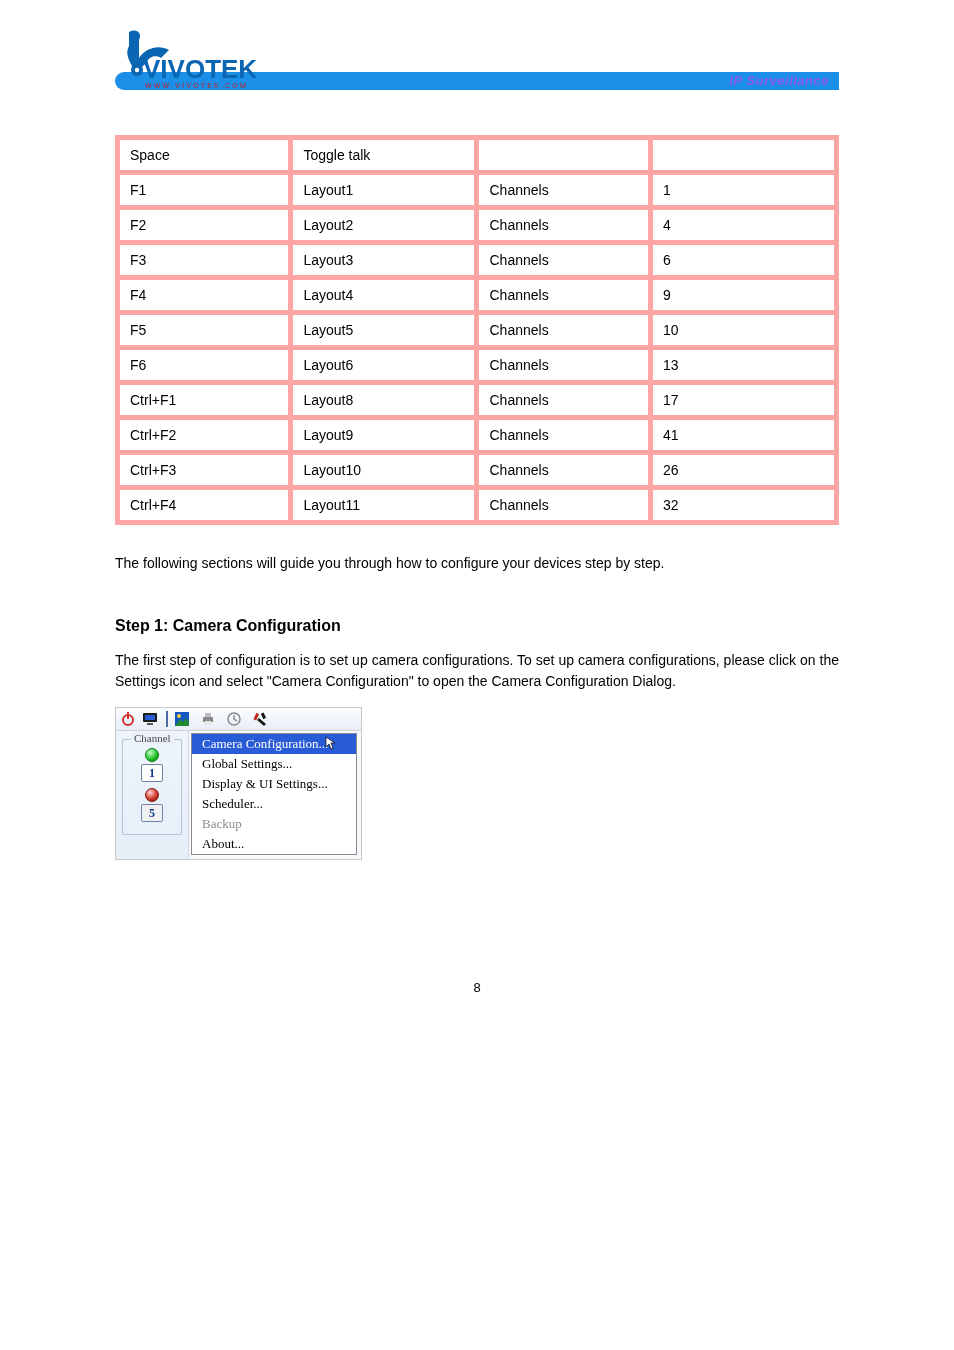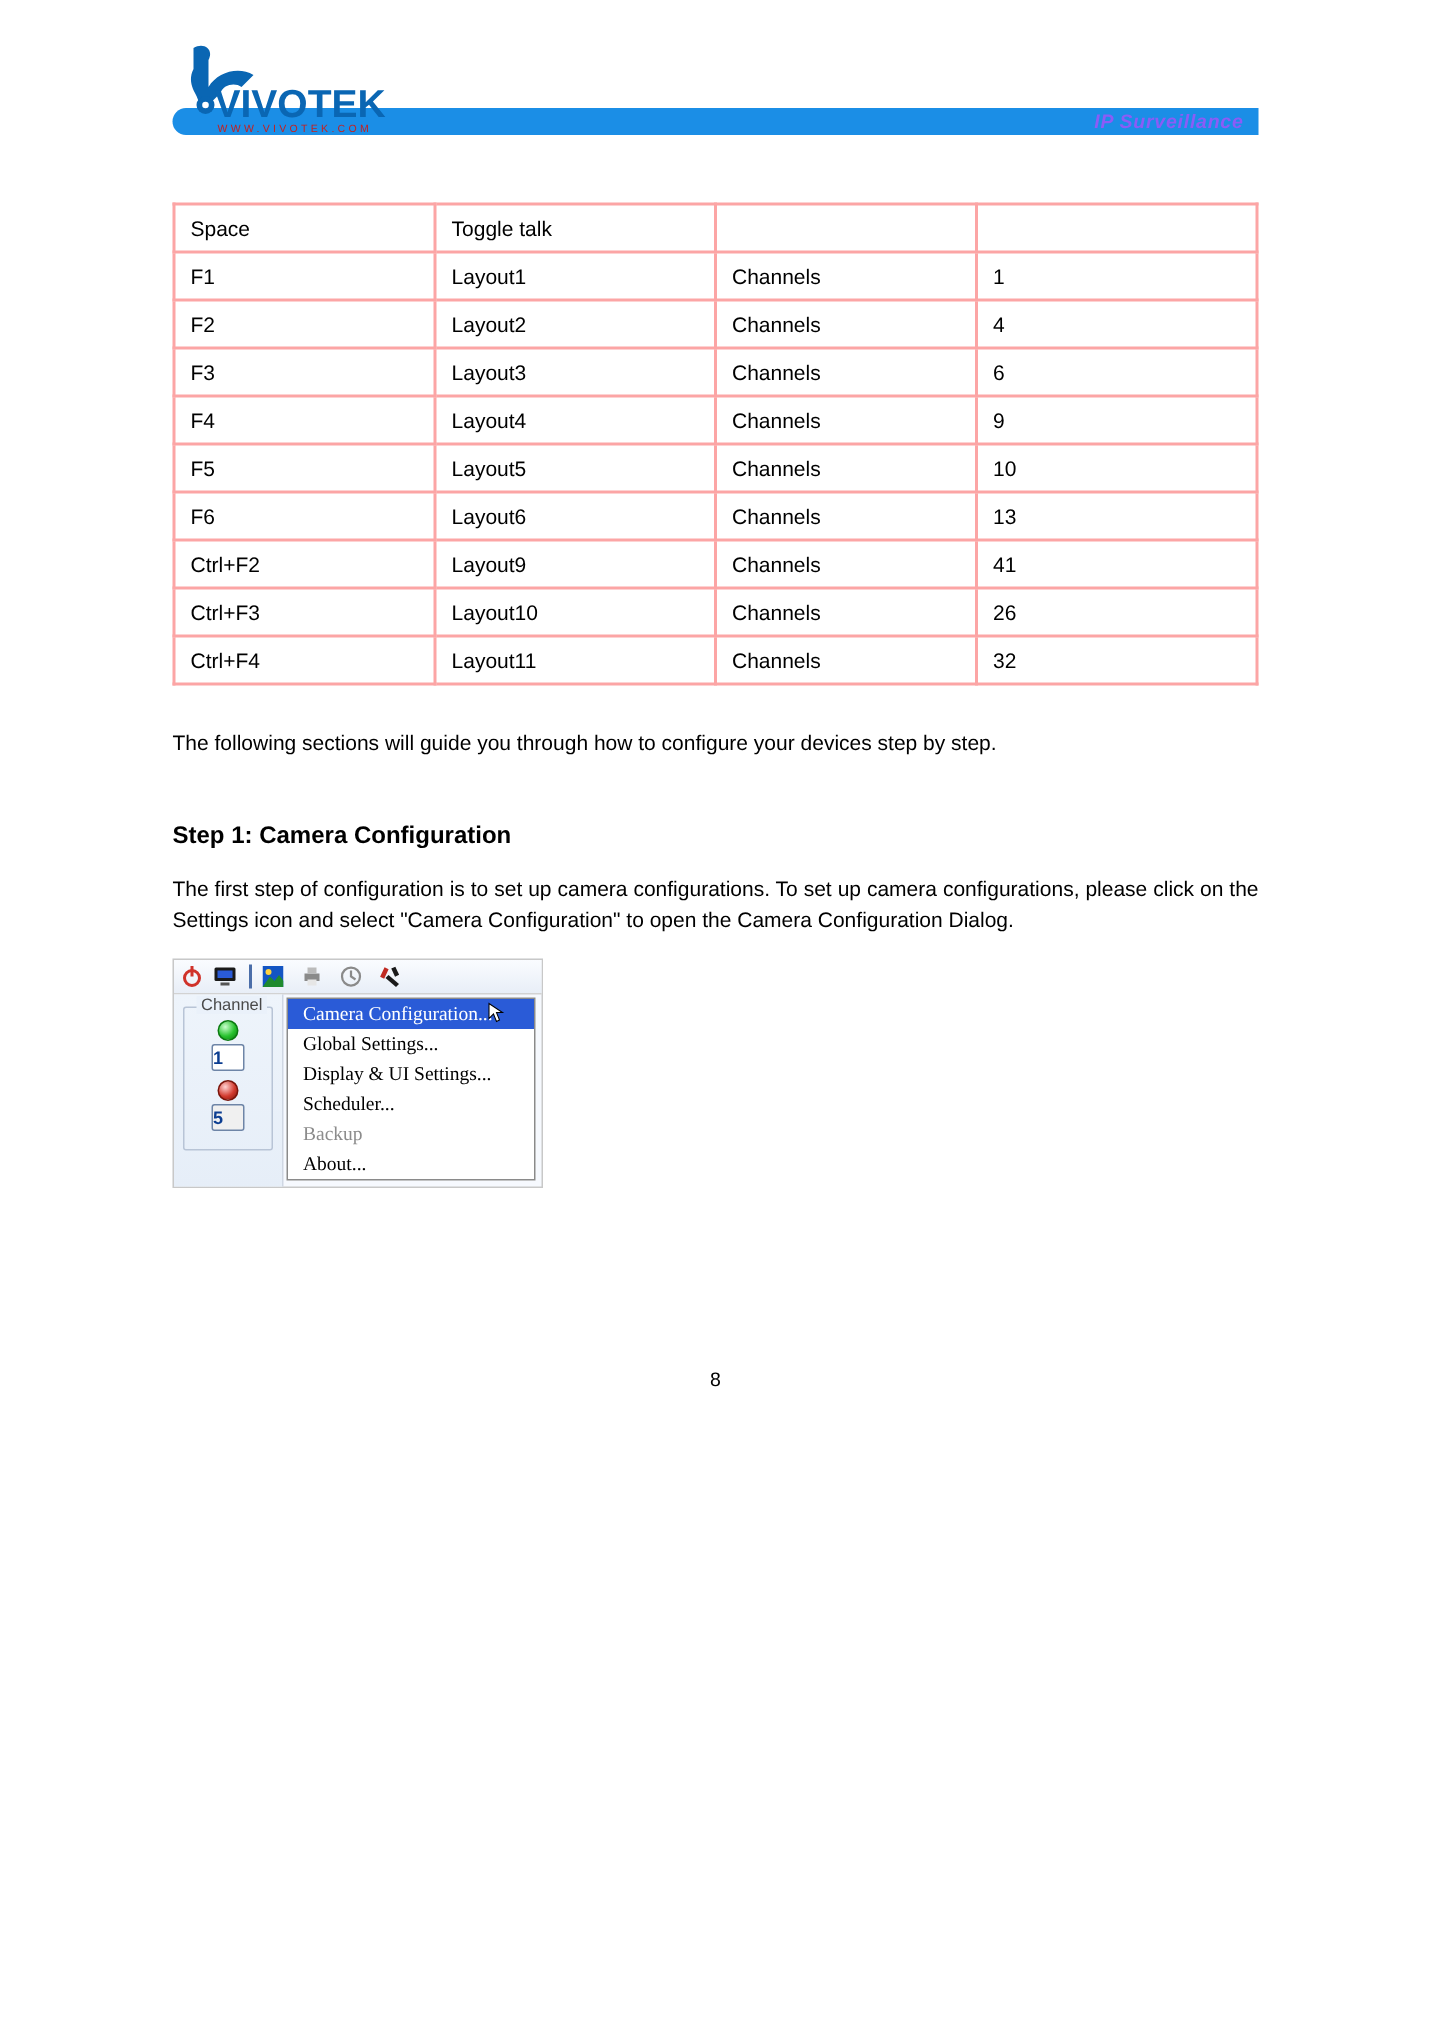--- a/index.html
+++ b/index.html
@@ -51,21 +51,21 @@
   .content {
     margin: 45px 115px 0 115px;
     font-size: 14px;
   }
   table.layouts {
     border-collapse: collapse;
     width: 100%;
     table-layout: fixed;
   }
   table.layouts td {
-    border: 2px solid #fca5a5;
+    border: 5px solid #fca5a5;
     padding: 6px 10px;
     vertical-align: middle;
     font-size: 14px;
     height: 18px;
   }
   table.layouts td.code { width: 24%; }
   table.layouts td.name { width: 26%; }
   table.layouts td.lbl  { width: 24%; }
   table.layouts td.ch   { width: 26%; }
 
@@ -93,22 +93,24 @@
   .tb-left { display:flex; gap:6px; align-items:center; }
   .tb-right{ display:flex; gap:10px; align-items:center; margin-left:6px; border-left:2px solid #4b6ea9; padding-left:6px;}
   .ico { width:16px; height:16px; display:flex; align-items:center; justify-content:center; }
   .shot-body {
     display:flex;
   }
   .shot-panel {
     width: 72px;
     background: linear-gradient(#eef4fb,#e6eef8);
     border-right:1px solid #cfd7e3;
+    text-align:center;
     font-size: 11px;
     padding-top:2px;
+    font-family:Liberation Serif, serif;
   }
   .shot-panel .fs-border{
     border:1px solid #b8c4d6;
     margin:6px;
     padding:4px 0 6px;
     border-radius:2px;
     position:relative;
   }
   .shot-panel .fs-legend{
     position:absolute; top:-8px; left:8px;
@@ -207,20 +209,26 @@
             <td class="code">F5</td>
             <td class="name">Layout5</td>
             <td class="lbl">Channels</td>
             <td class="ch">10</td>
           </tr>
           <tr>
             <td class="code">F6</td>
             <td class="name">Layout6</td>
             <td class="lbl">Channels</td>
             <td class="ch">13</td>
+          </tr>
+          <tr>
+            <td class="code">Ctrl+F1</td>
+            <td class="name">Layout8</td>
+            <td class="lbl">Channels</td>
+            <td class="ch">17</td>
           </tr>
           <tr>
             <td class="code">Ctrl+F2</td>
             <td class="name">Layout9</td>
             <td class="lbl">Channels</td>
             <td class="ch">41</td>
           </tr>
           <tr>
             <td class="code">Ctrl+F3</td>
             <td class="name">Layout10</td>

